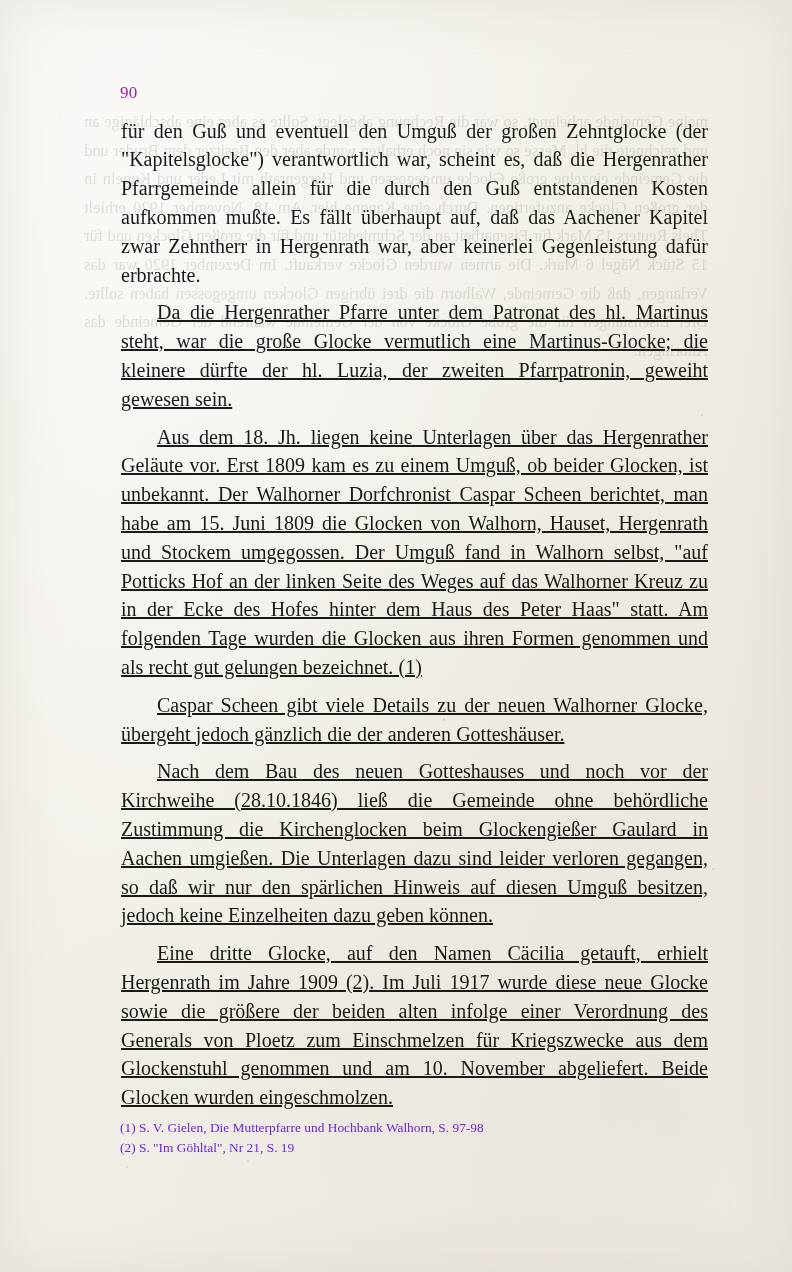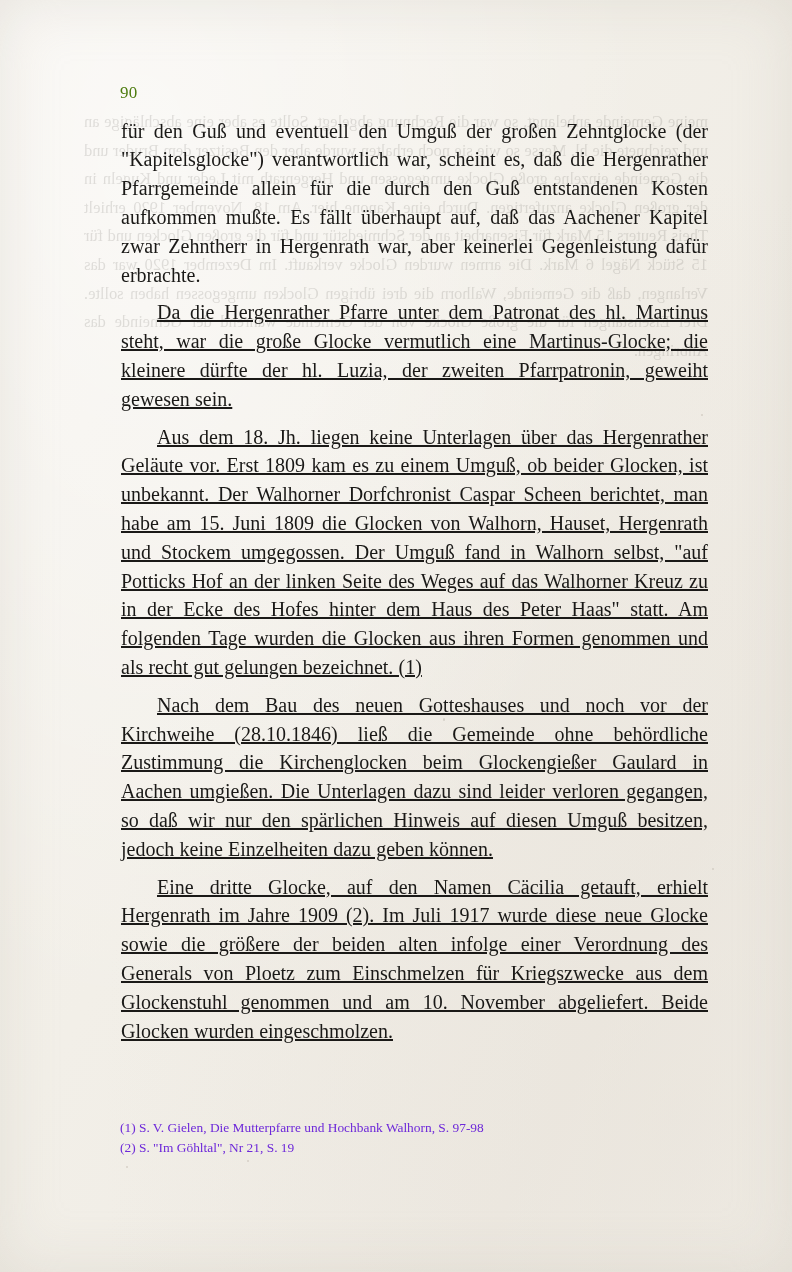--- a/index.html
+++ b/index.html
@@ -54,21 +54,21 @@
 
   
   .content {
     position: absolute;
     left: 120px;
     top: 84px;
     width: 589px;
   }
   .folio {
     font-size: 17px;
-    color: #4d7c0f;
+    color: #a21caf;
     letter-spacing: 0.3px;
     margin: 0 0 14px 0;
     line-height: 1.1;
   }
   .body-block p {
     margin: 1px;
     font-size: 20px;
     line-height: 28.8px;
     text-align: justify;
     text-justify: inter-word;
@@ -112,20 +112,21 @@
 
   <div class="bleed-layer">meine Gemeinde anbelangt, so war die Rechnung abgelegt. Sollte es aber eine abschlägige an und zeichnete die hl. Messe so wie sie noch erhalten wurde aber den Besitzer dem Bruder und die Gemeinde einzelne große Glocke umgegossen und Hergenrath mit Leder und Kugeln in der großen Glocke anzufertigen. Durch eine Kanone hier. Am 18. November 1920 erhielt Theis Reuters 15 Mark für Eisenarbeit an der Schmiedstür und für die großen Glocken und für 15 Stück Nägel 6 Mark. Die armen wurden Glocke verkauft. Im Dezember 1920 war das Verlangen, daß die Gemeinde, Walhorn die drei übrigen Glocken umgegossen haben sollte. Drei Eisenstangen für die große Glocke von der Gemeinde während der Gemeinde das Anbringen.</div>
 
   <div class="content">
     <div class="folio">90</div>
 
     <div class="body-block">
       <p>für den Guß und eventuell den Umguß der großen Zehntglocke (der "Kapitelsglocke") verantwortlich war, scheint es, daß die Hergenrather Pfarrgemeinde allein für die durch den Guß entstandenen Kosten aufkommen mußte. Es fällt überhaupt auf, daß das Aachener Kapitel zwar Zehntherr in Hergenrath war, aber keinerlei Gegenleistung dafür erbrachte.</p>
       <p class="indent">Da die Hergenrather Pfarre unter dem Patronat des hl. Martinus steht, war die große Glocke vermutlich eine Martinus-Glocke; die kleinere dürfte der hl. Luzia, der zweiten Pfarrpatronin, geweiht gewesen sein.</p>
       <p class="indent">Aus dem 18. Jh. liegen keine Unterlagen über das Hergenrather Geläute vor. Erst 1809 kam es zu einem Umguß, ob beider Glocken, ist unbekannt. Der Walhorner Dorfchronist Caspar Scheen berichtet, man habe am 15. Juni 1809 die Glocken von Walhorn, Hauset, Hergenrath und Stockem umgegossen. Der Umguß fand in Walhorn selbst, "auf Potticks Hof an der linken Seite des Weges auf das Walhorner Kreuz zu in der Ecke des Hofes hinter dem Haus des Peter Haas" statt. Am folgenden Tage wurden die Glocken aus ihren Formen genommen und als recht gut gelungen bezeichnet. (1)</p>
+      <p class="indent">Caspar Scheen gibt viele Details zu der neuen Walhorner Glocke, übergeht jedoch gänzlich die der anderen Gotteshäuser.</p>
       <p class="indent">Nach dem Bau des neuen Gotteshauses und noch vor der Kirchweihe (28.10.1846) ließ die Gemeinde ohne behördliche Zustimmung die Kirchenglocken beim Glockengießer Gaulard in Aachen umgießen. Die Unterlagen dazu sind leider verloren gegangen, so daß wir nur den spärlichen Hinweis auf diesen Umguß besitzen, jedoch keine Einzelheiten dazu geben können.</p>
       <p class="indent">Eine dritte Glocke, auf den Namen Cäcilia getauft, erhielt Hergenrath im Jahre 1909 (2). Im Juli 1917 wurde diese neue Glocke sowie die größere der beiden alten infolge einer Verordnung des Generals von Ploetz zum Einschmelzen für Kriegszwecke aus dem Glockenstuhl genommen und am 10. November abgeliefert. Beide Glocken wurden eingeschmolzen.</p>
     </div>
   </div>
 
   <div class="footnotes">
     <div>(1) S. V. Gielen, Die Mutterpfarre und Hochbank Walhorn, S. 97-98</div>
     <div>(2) S. "Im Göhltal", Nr 21, S. 19</div>
   </div>
 

